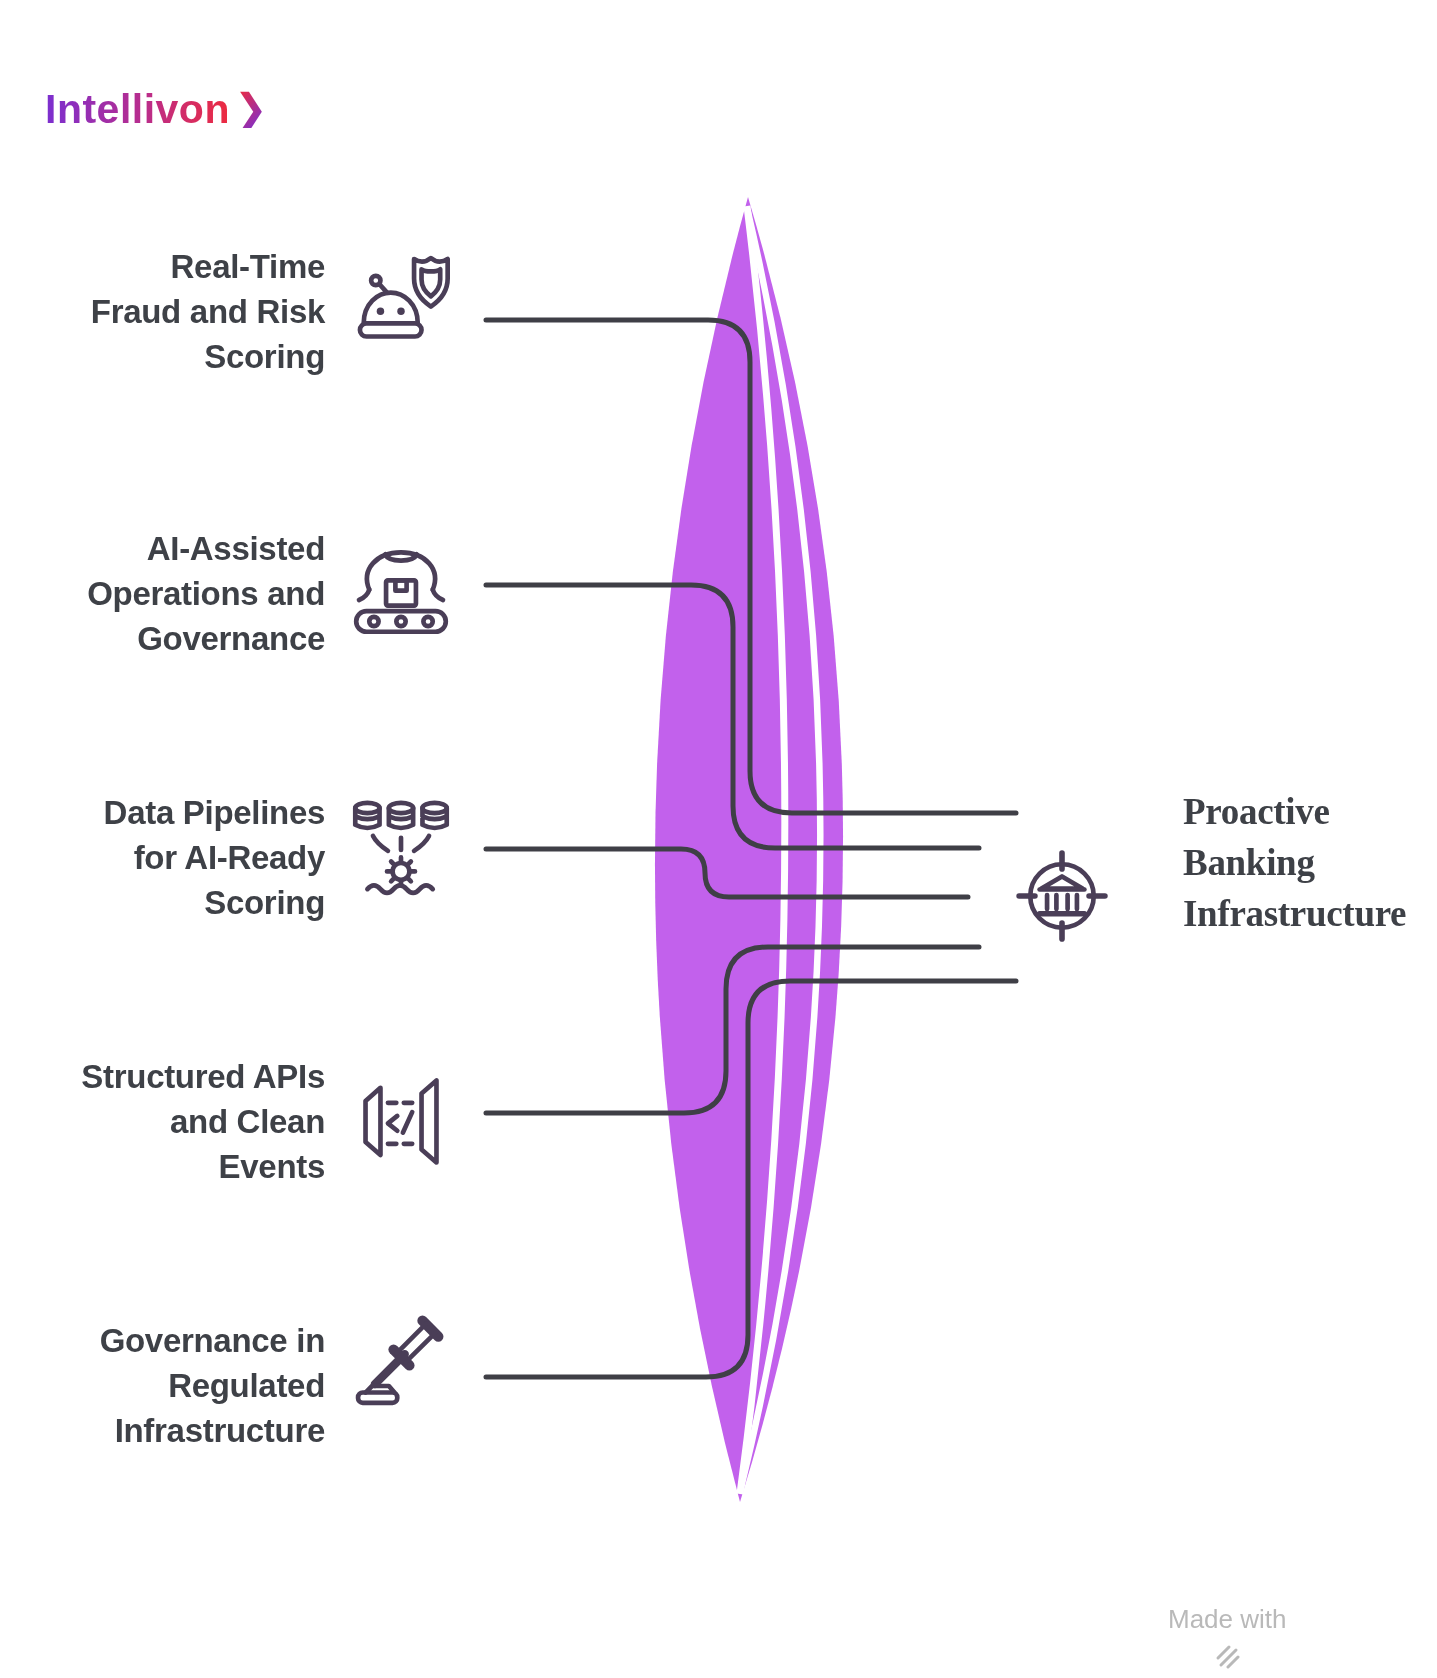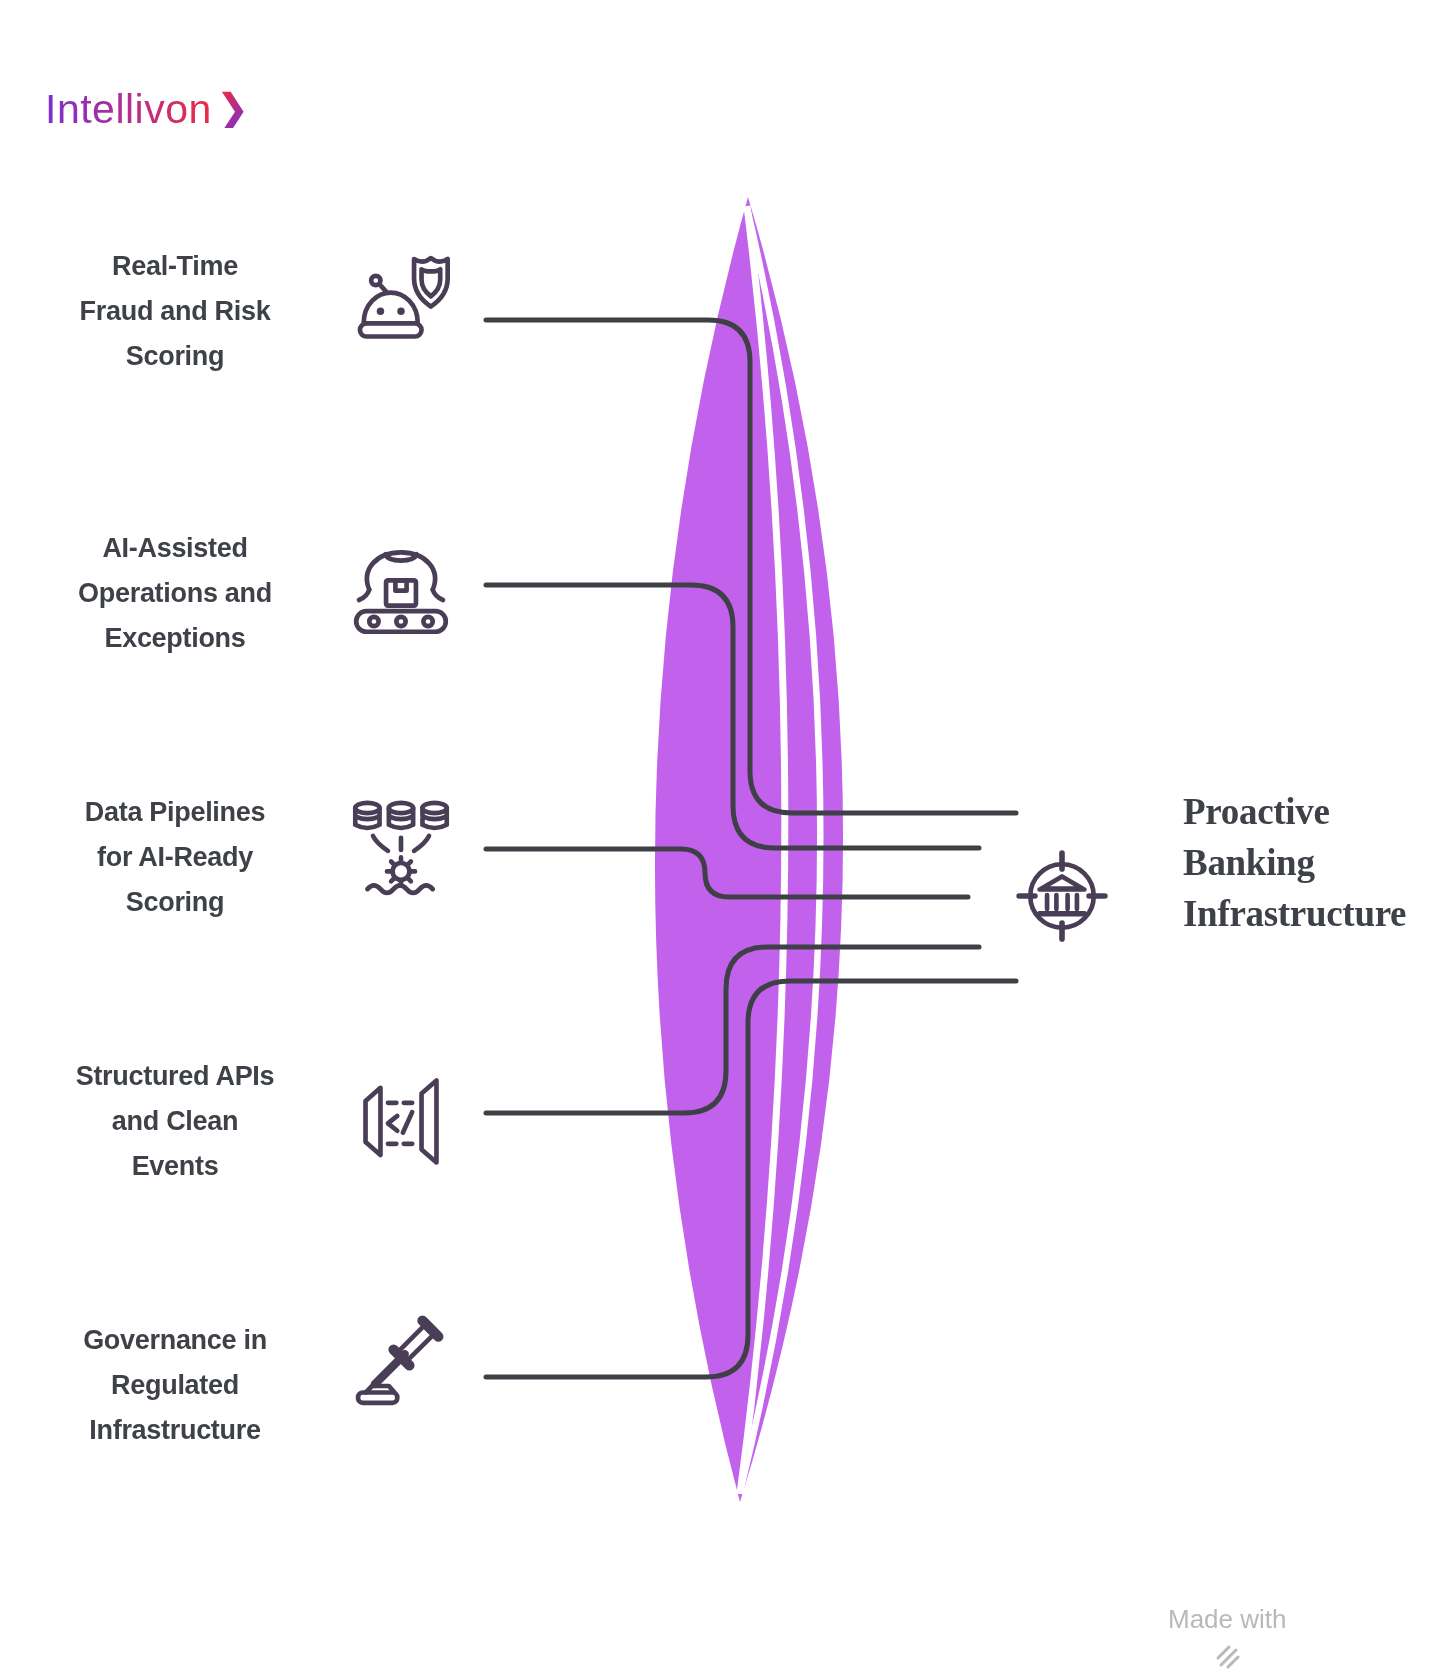--- a/index.html
+++ b/index.html
@@ -14,34 +14,34 @@
   }
   html,body{margin:0;padding:0;background:#ffffff;}
   #canvas{
     position:relative;width:1437px;height:1678px;background:#ffffff;
     font-family:"Liberation Sans","DejaVu Sans",sans-serif;overflow:hidden;
   }
   .abs{position:absolute;}
   
   .logo{left:45px;top:86px;display:flex;align-items:center;gap:4px;}
   .logo-text{
-    font-size:41px;font-weight:normal;letter-spacing:0.5px;
+    font-size:41px;font-weight:bold;letter-spacing:0.5px;
     background:linear-gradient(90deg,var(--logo-start) 0%,var(--logo-mid) 55%,var(--logo-end) 100%);
     -webkit-background-clip:text;background-clip:text;color:transparent;
   }
   .logo-chevron{
     font-size:40px;font-weight:bold;line-height:1;
     background:linear-gradient(135deg,var(--logo-end) 10%,var(--logo-start) 90%);
     -webkit-background-clip:text;background-clip:text;color:transparent;
     transform:translateY(-2px);
   }
   
   .item-label{
-    width:280px;left:35px;text-align:center;
-    font-size:27px;line-height:45px;font-weight:bold;color:var(--heading-text);
+    width:280px;left:45px;text-align:right;
+    font-size:33px;line-height:45px;font-weight:bold;color:var(--heading-text);
     white-space:pre-line;letter-spacing:-0.3px;
   }
   .item-icon{width:112px;height:112px;left:345px;}
   .icon-stroke{stroke:var(--icon-stroke);fill:none;stroke-width:5;stroke-linecap:round;stroke-linejoin:round;}
   .icon-fill{fill:var(--icon-stroke);stroke:none;}
   
   #diagram-svg{left:0;top:0;}
   .lens-body{fill:var(--accent-purple);stroke:none;}
   .lens-stripe{fill:none;stroke:#ffffff;}
   .conn{fill:none;stroke:var(--connector);stroke-width:5;stroke-linecap:round;}
@@ -95,21 +95,21 @@
       <rect x="16" y="84" width="66" height="14" rx="7"></rect>
     </g>
     <g class="icon-fill">
       <circle cx="38" cy="71" r="4"></circle>
       <circle cx="60" cy="71" r="4"></circle>
     </g>
   </svg>
 
   <div class="abs item-label" style="top:526px">AI-Assisted
 Operations and
-Exceptions</div>
+Governance</div>
   <svg class="abs item-icon" style="top:530px" viewBox="0 0 120 120">
     <g class="icon-stroke">
       <path d="M26 64 C17 42 34 24 60 24 C86 24 103 42 94 64"></path>
       <path d="M43 26 C47 35 73 35 77 26"></path>
       <path d="M26 64 C24 70 20 73 15 75"></path>
       <path d="M94 64 C96 70 100 73 105 75"></path>
       <rect x="44" y="54" width="32" height="27" rx="2"></rect>
       <rect x="54" y="54" width="12" height="11"></rect>
       <rect x="12" y="87" width="96" height="22" rx="11"></rect>
       <circle cx="31" cy="98" r="5"></circle>

